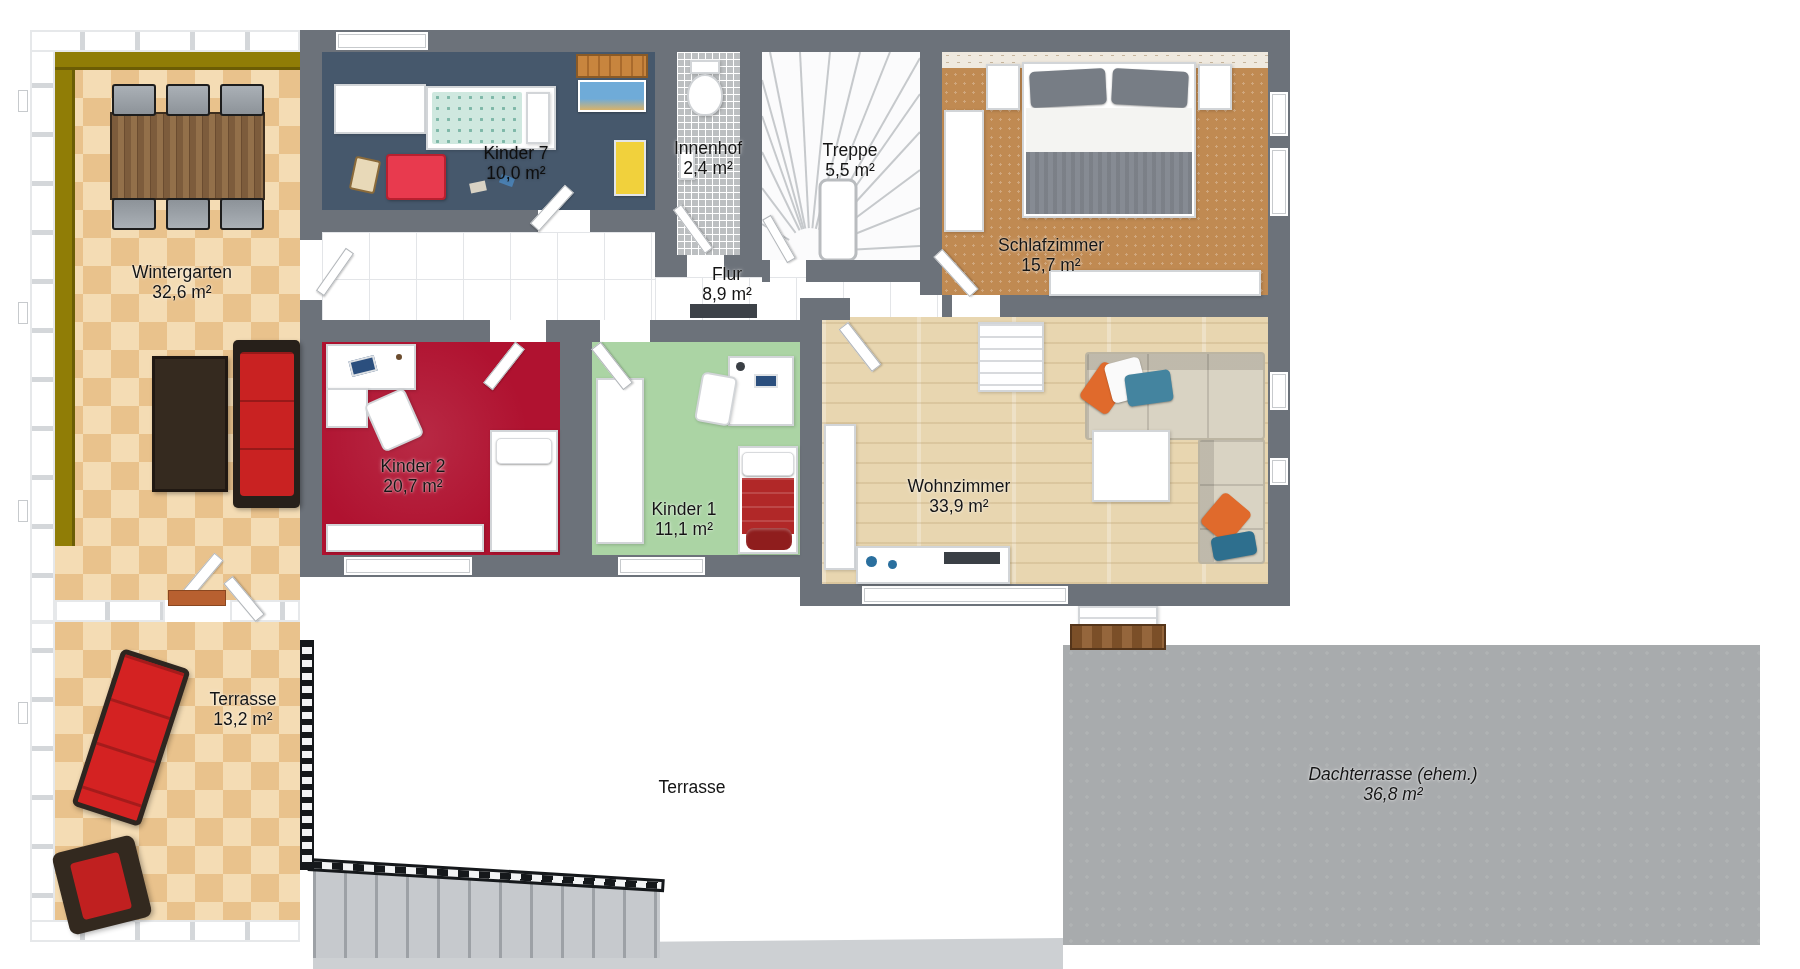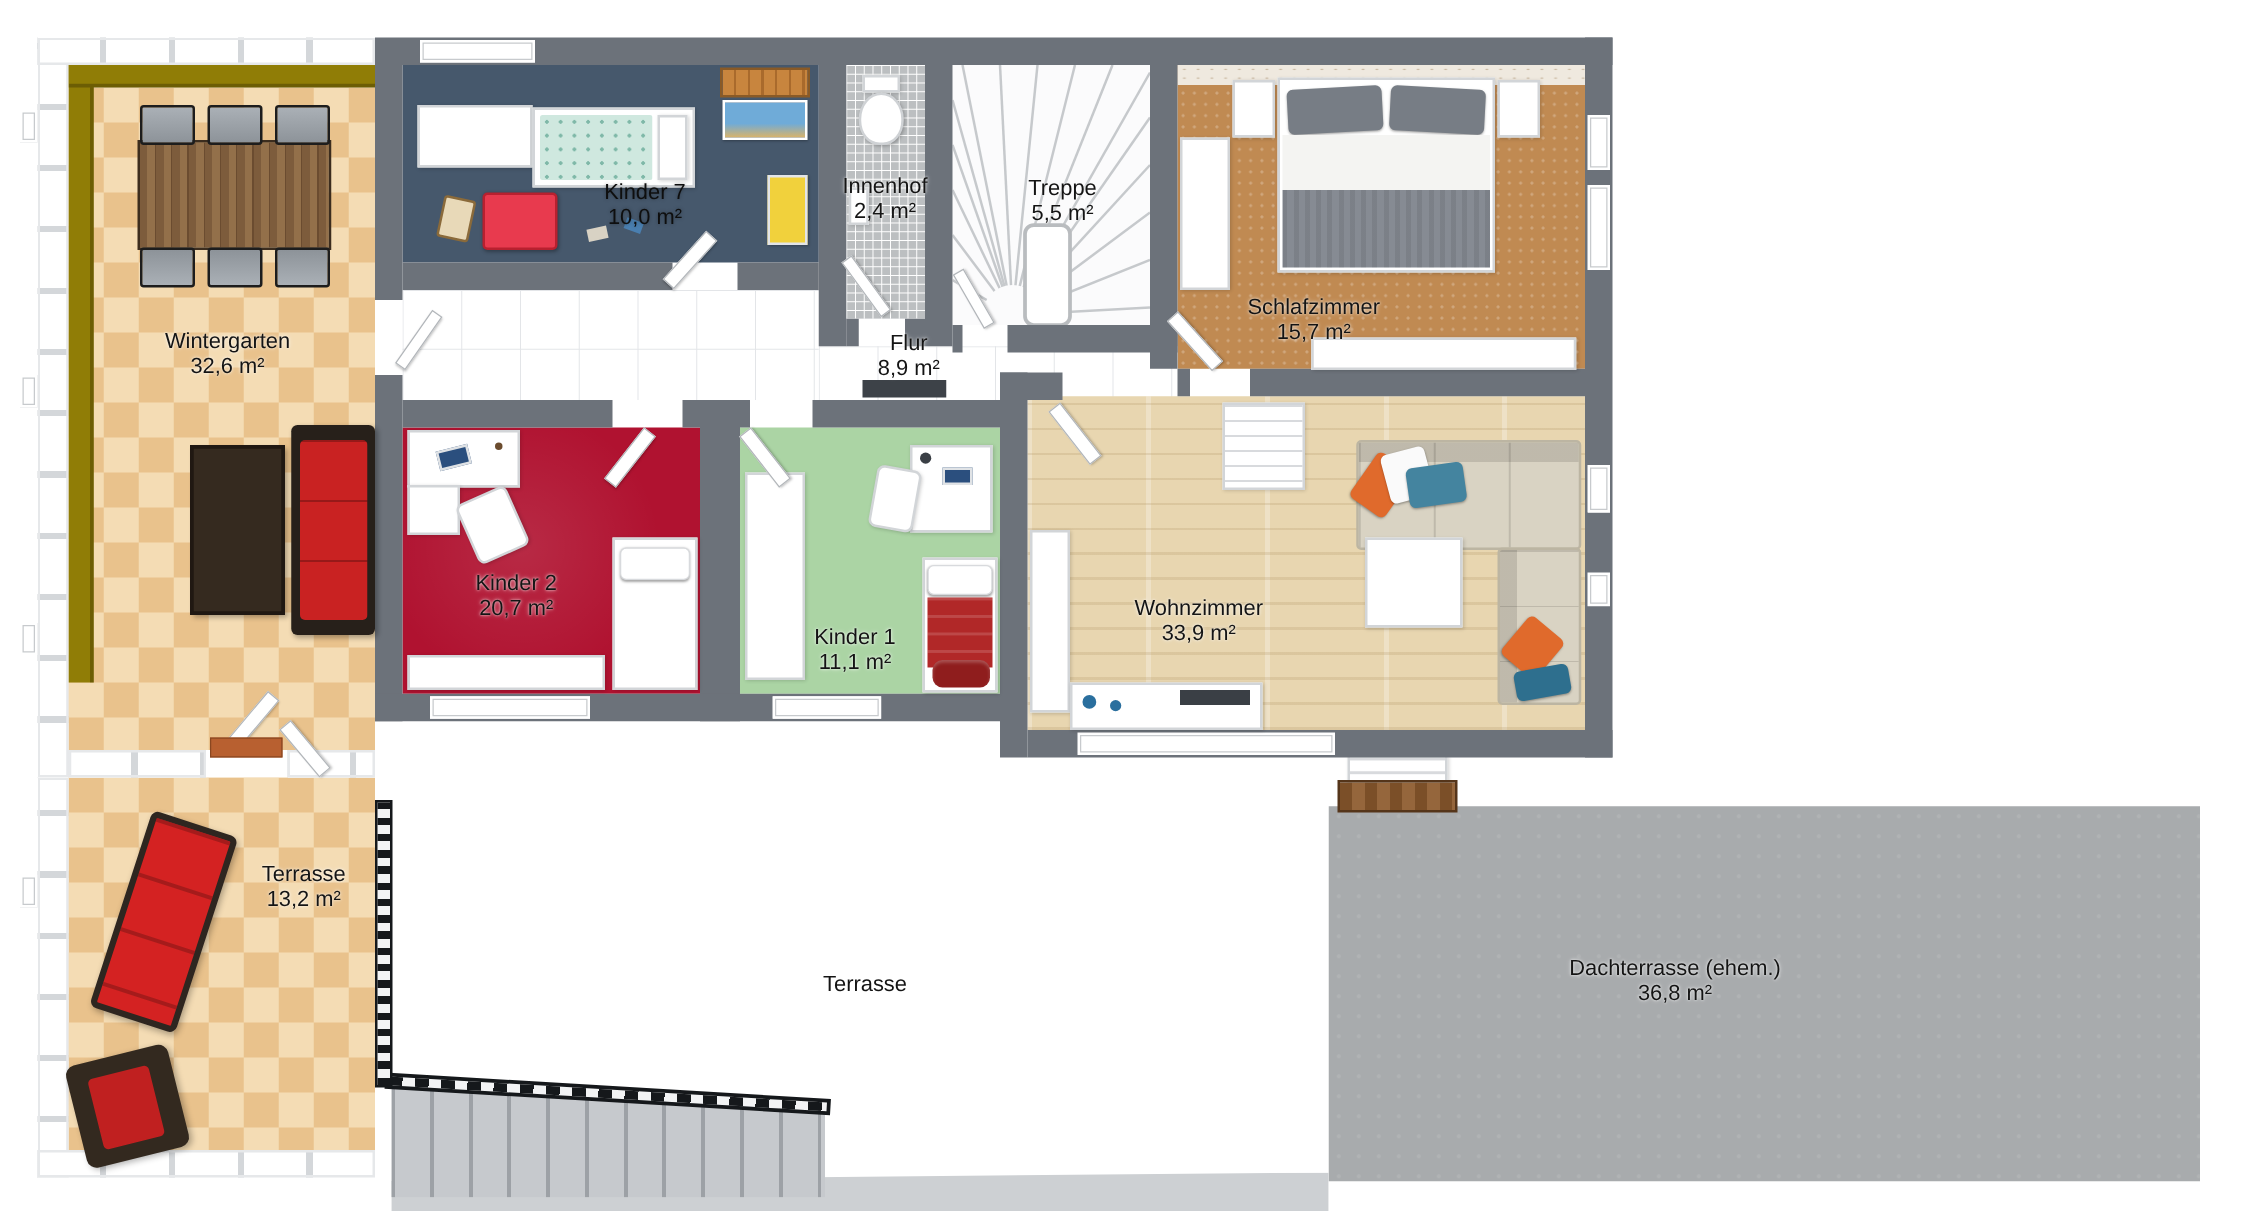--- a/index.html
+++ b/index.html
@@ -253,18 +253,18 @@
     <div>Wohnzimmer</div>
     <div>33,9 m²</div>
   </div>
   <div class="abs label" style="left:243px;top:689px;">
     <div>Terrasse</div>
     <div>13,2 m²</div>
   </div>
   <div class="abs label" style="left:692px;top:777px;">
     <div>Terrasse</div>
   </div>
-  <div class="abs label" style="left:1340px;top:764px;">
+  <div class="abs label" style="left:1393px;top:764px;font-style:italic;">
     <div>Dachterrasse (ehem.)</div>
     <div>36,8 m²</div>
   </div>
 
 </div>
 
 </body></html>

